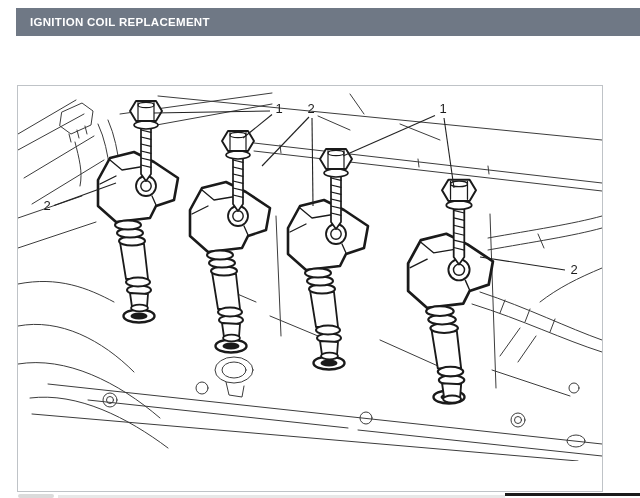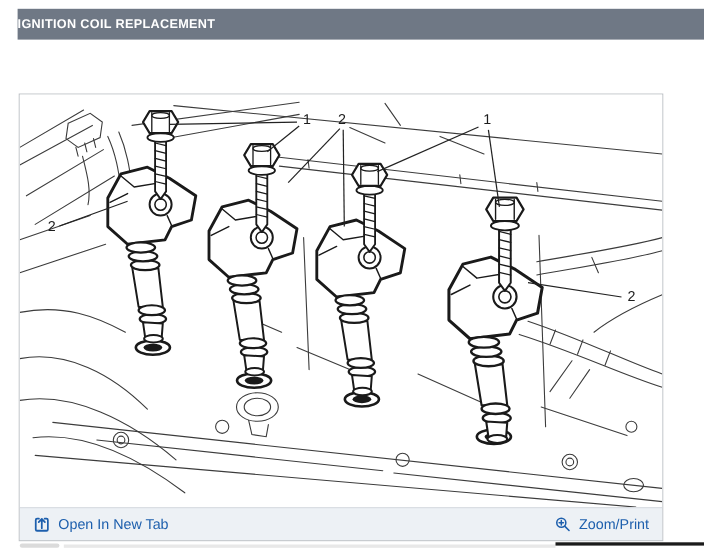--- a/index.html
+++ b/index.html
@@ -4,21 +4,21 @@
 <style>
   html,body{margin:0;padding:0;}
   body{
     width:640px;height:498px;position:relative;overflow:hidden;
     background:#ffffff;
     font-family:"Liberation Sans","DejaVu Sans",sans-serif;
   }
   .section-header{
     position:absolute;left:16px;top:8px;width:624px;height:28px;
     background:#6f7885;color:#ffffff;display:flex;align-items:center;
-    padding-left:0;box-sizing:border-box;
+    padding-left:14px;box-sizing:border-box;
     font-size:11.5px;font-weight:bold;letter-spacing:.3px;
   }
   .figure-card{
     position:absolute;left:17px;top:85px;width:586px;height:407px;
     background:#ffffff;border:1px solid #bfc3c7;box-sizing:border-box;
   }
   .drawing-area{
     width:584px;height:375px;background:#ffffff;overflow:hidden;
   }
   .figure-footer{
@@ -163,38 +163,17 @@
       <g fill="#1c1c1c" font-size="13" text-anchor="middle">
         <text x="261" y="27">1</text>
         <text x="293" y="27">2</text>
         <text x="425" y="27">1</text>
         <text x="29" y="124">2</text>
         <text x="556" y="188">2</text>
       </g>
     </svg>
   </div>
 
-  <div class="figure-footer">
-    <a class="footer-link">
-      <span>
-        <svg width="16" height="16" viewBox="0 0 16 16" fill="none" stroke="#1d5fad" stroke-width="1.6" stroke-linecap="round" stroke-linejoin="round">
-          <path d="M5.4,2.5 H3.7 C3,2.5 2.5,3 2.5,3.7 V12.3 C2.5,13 3,13.5 3.7,13.5 H12.3 C13,13.5 13.5,13 13.5,12.3 V3.7 C13.5,3 13,2.5 12.3,2.5 H10.6"></path>
-          <path d="M8,11.2 V3 M5.2,5.6 L8,2.8 L10.8,5.6"></path>
-        </svg>
-      </span>
-      <span>Open In New Tab</span>
-    </a>
-    <a class="footer-link">
-      <span>
-        <svg width="15" height="15" viewBox="0 0 16 16" fill="none" stroke="#1d5fad" stroke-width="1.5" stroke-linecap="round">
-          <circle cx="6.7" cy="6.7" r="4.4"></circle>
-          <path d="M10.2,10.2 L14.2,14.2"></path>
-          <path d="M4.6,6.7 H8.8 M6.7,4.6 V8.8"></path>
-        </svg>
-      </span>
-      <span>Zoom/Print</span>
-    </a>
-  </div>
 </div>
 
 <div class="scroll-strip-a"></div>
 <div class="scroll-strip-b"></div>
 <div class="bottom-dark-line"></div>
 
 </body></html>

